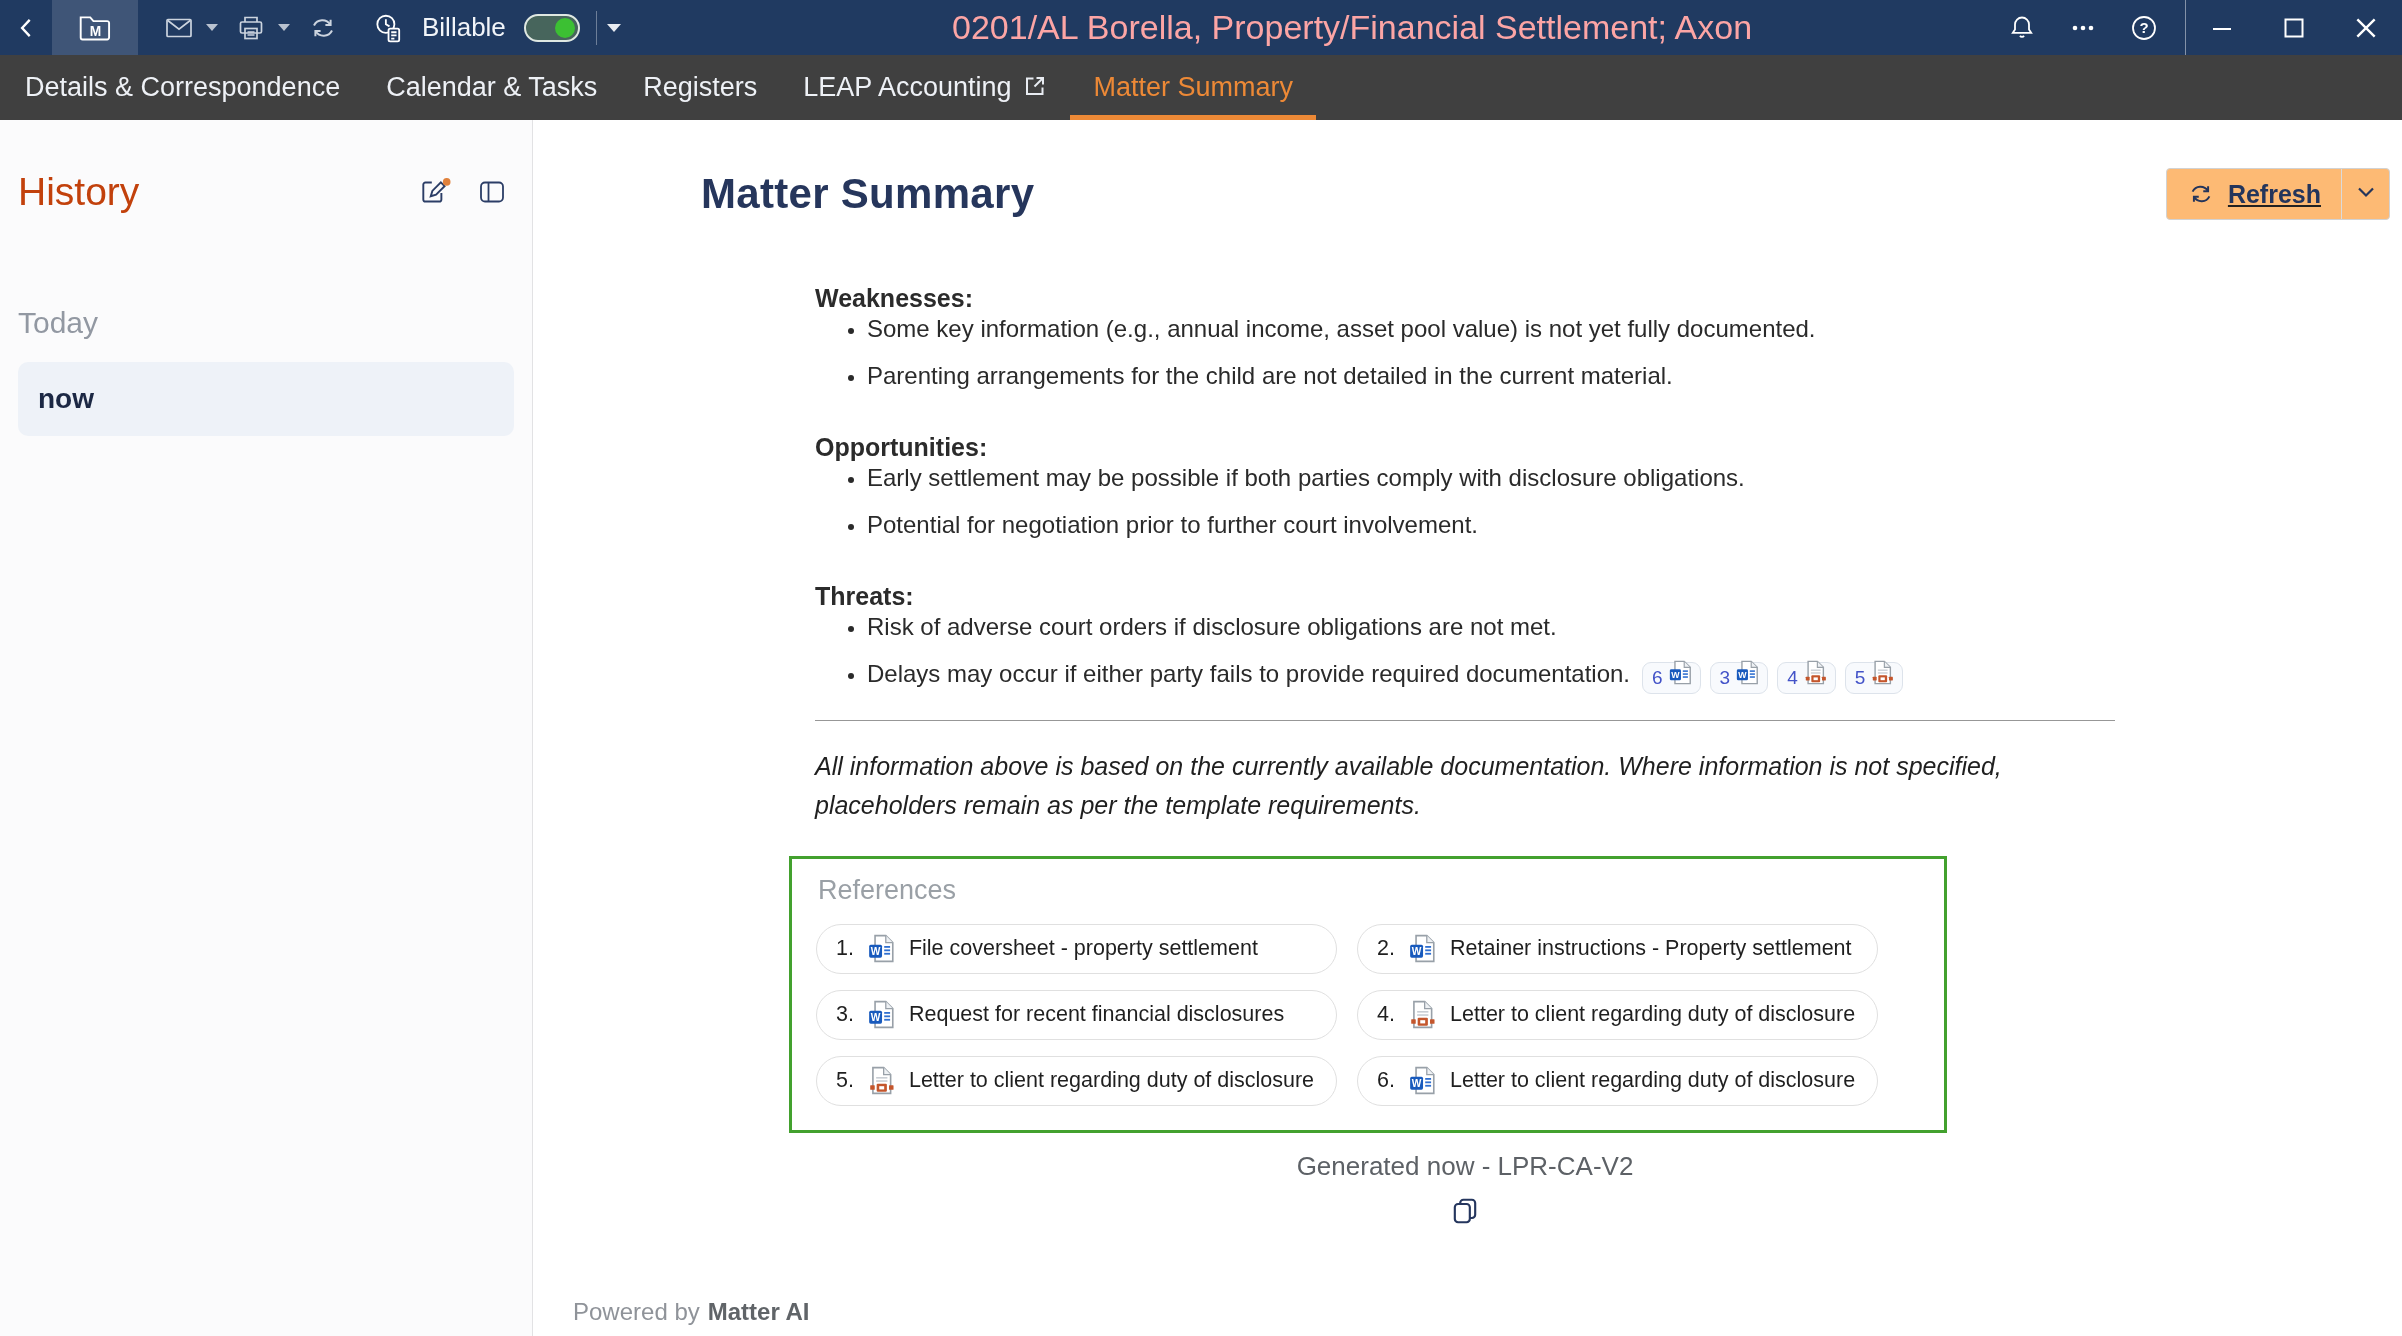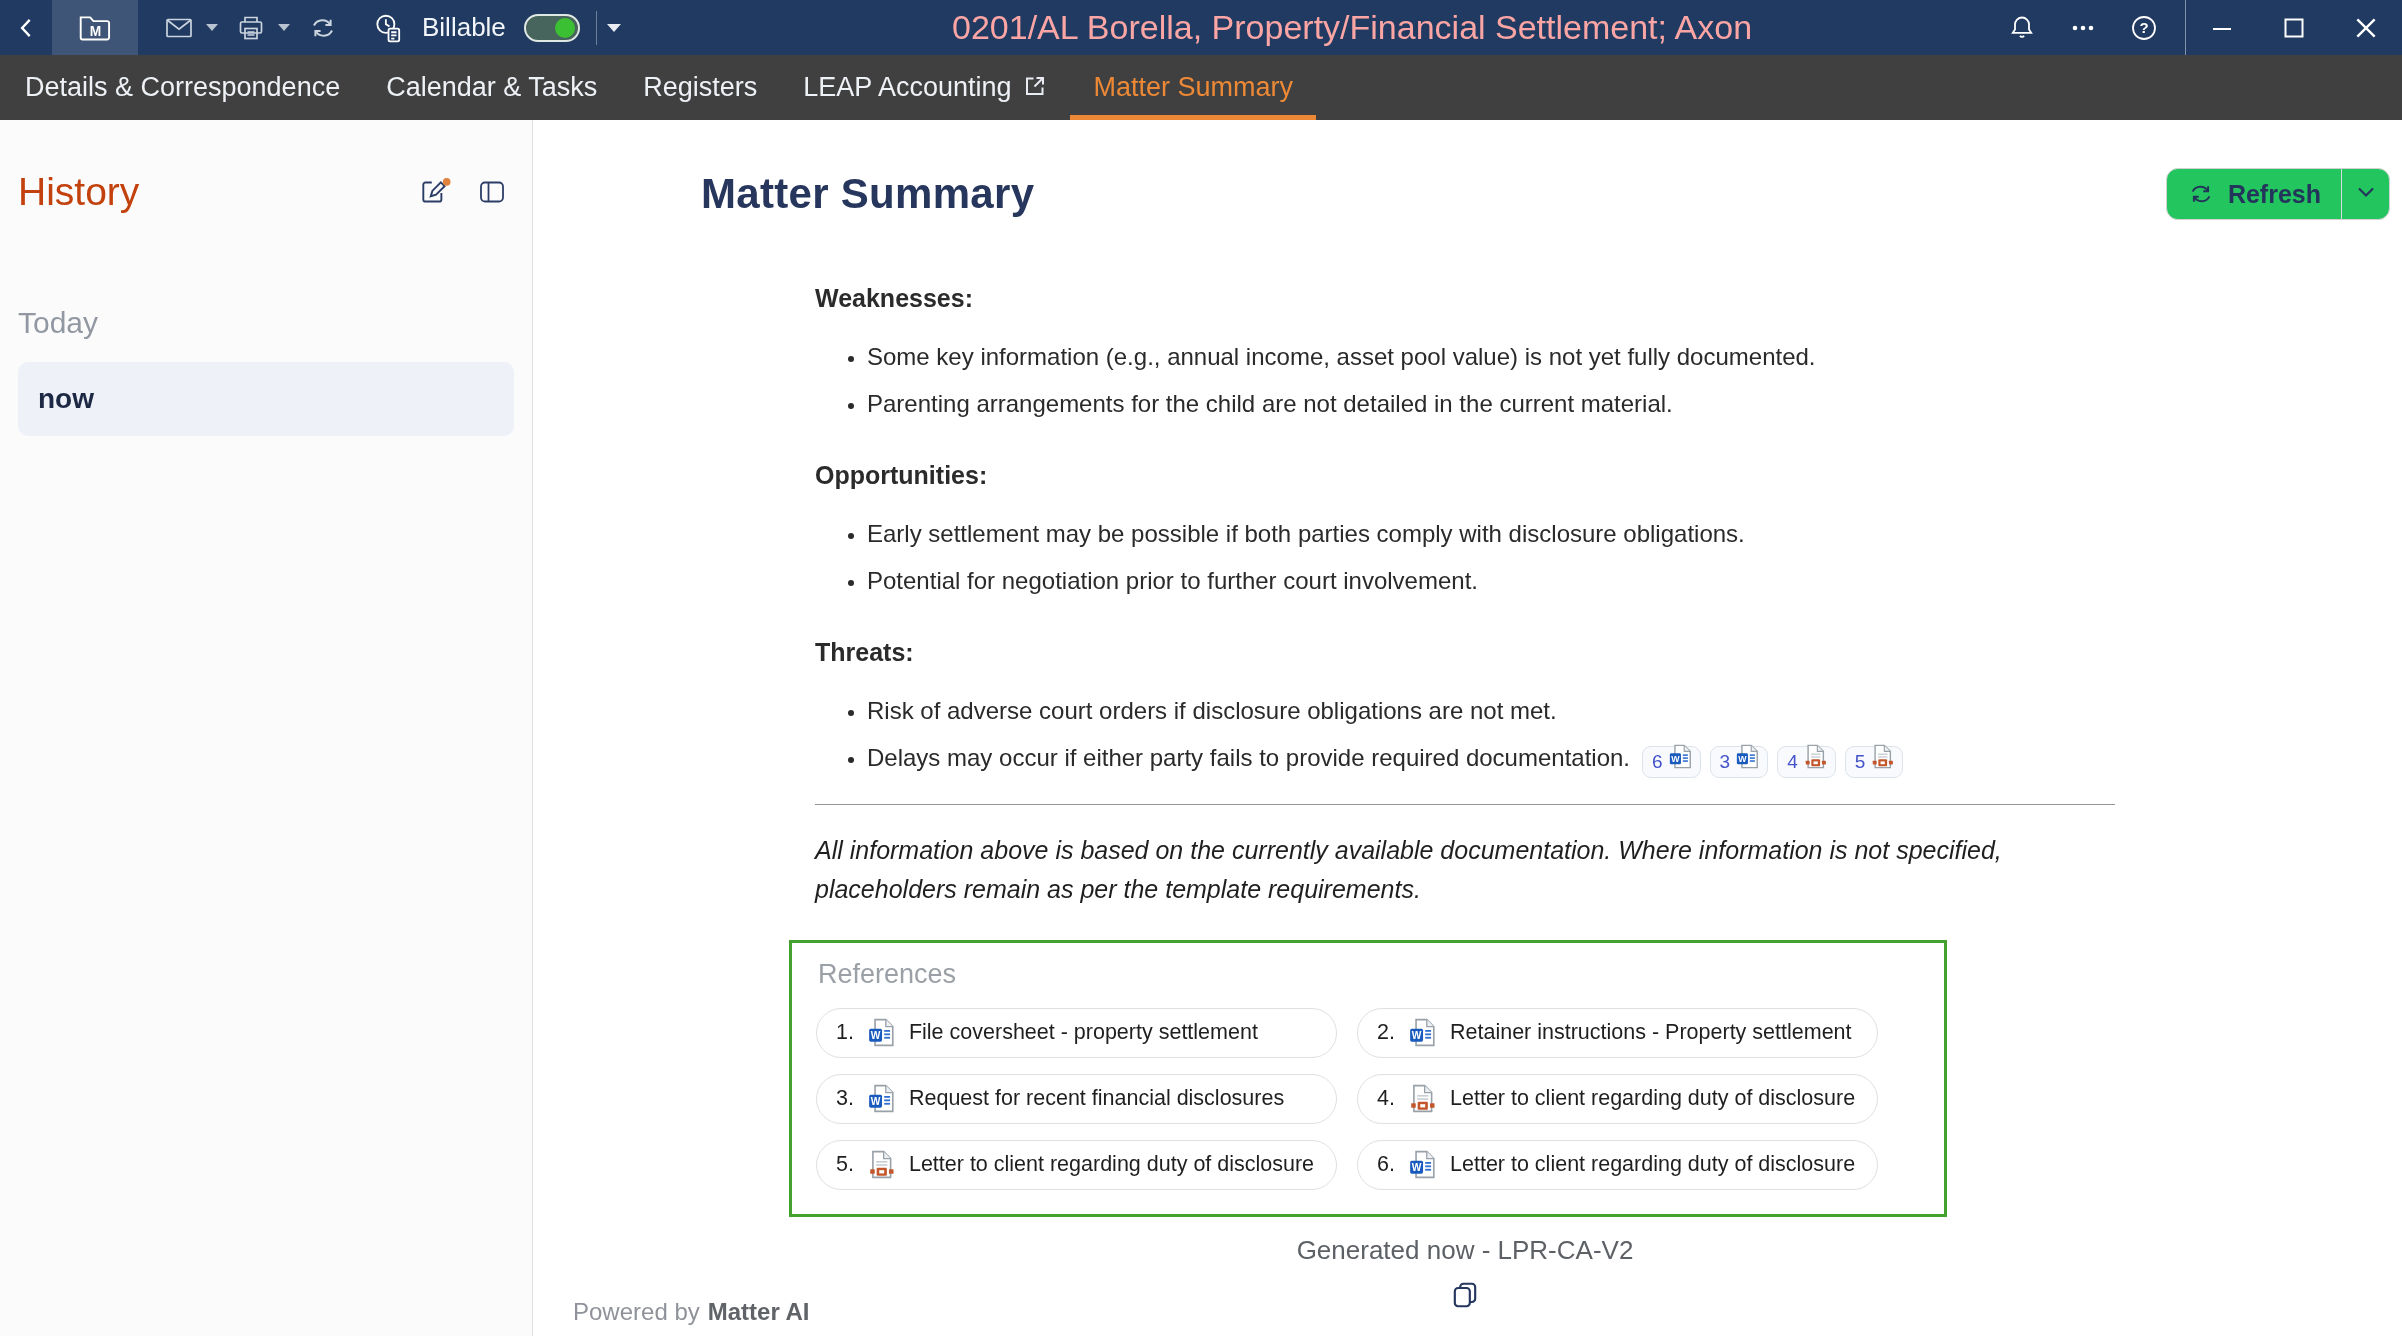--- a/index.html
+++ b/index.html
@@ -42,28 +42,28 @@
   .sb-icons { display: flex; align-items: center; gap: 24px; padding-right: 6px; }
   .sb-icons svg { display: block; }
   .sb-group-label { margin-top: 92px; font-size: 30px; color: #9298a2; }
   .sb-items { margin-top: 22px; display: flex; flex-direction: column; gap: 10px; }
   .sb-item { height: 74px; border-radius: 10px; display: flex; align-items: center; padding-left: 20px; font-size: 28px; font-weight: 700; color: #1c2844; cursor: default; }
   .sb-item.selected { background: #eef2f8; }
   
   .main { flex: 1; position: relative; }
   .main-header { display: flex; align-items: center; justify-content: space-between; margin: 48px 12px 0 168px; }
   .page-title { font-size: 42px; font-weight: 600; color: #26365c; letter-spacing: 0.3px; }
-  .refresh-btn { display: flex; align-items: stretch; height: 52px; background: #22c55e; border: 1px solid #d2d2d2; border-radius: 12px; overflow: hidden; cursor: default; }
+  .refresh-btn { display: flex; align-items: stretch; height: 52px; background: #fdba74; border: 1px solid #d2d2d2; border-radius: 4px; overflow: hidden; cursor: default; text-decoration: underline; }
   .refresh-main { display: flex; align-items: center; gap: 13px; padding: 0 20px; }
   .refresh-main span { font-size: 25px; font-weight: 700; color: #24355b; }
   .refresh-drop { display: flex; align-items: center; justify-content: center; width: 48px; border-left: 1px solid #dadada; }
   .content { margin-left: 282px; width: 1300px; }
   .content h3 { font-size: 25px; font-weight: 700; color: #2b2b2b; margin-top: 40px; }
   #sections h3:first-child { margin-top: 64px; }
-  .content ul { margin-top: 28px; padding-left: 52px; }
+  .content ul { padding-left: 52px; }
   .content li { font-size: 24px; color: #2a2a2a; margin-bottom: 15px; line-height: 1.35; }
   .content li::marker { color: #2a2a2a; font-size: 20px; }
   .chips { display: inline-flex; gap: 9px; margin-left: 12px; vertical-align: middle; position: relative; top: 2px; }
   .chip { display: inline-flex; align-items: center; gap: 5px; background: #f8fafd; border: 1px solid #dde3eb; border-radius: 9px; padding: 2px 7px 2px 9px; height: 32px; }
   .chip-num { font-size: 19px; color: #4353c8; }
   .chip .doc-svg { width: 25px; height: 25px; margin-top: -10px; }
   .divider-line { height: 1px; background: #979797; margin-top: 28px; }
   .ai-disclaimer { margin-top: 26px; font-style: italic; font-size: 25px; color: #1f1f1f; line-height: 1.58; }
   .refs { margin-top: 30px; margin-left: -26px; min-width: 1158px; width: fit-content; border: 3px solid #43a12e; padding: 12px 22px 24px 24px; }
   .refs-label { font-size: 27px; color: #9aa0a6; margin: 4px 0 18px 2px; }

